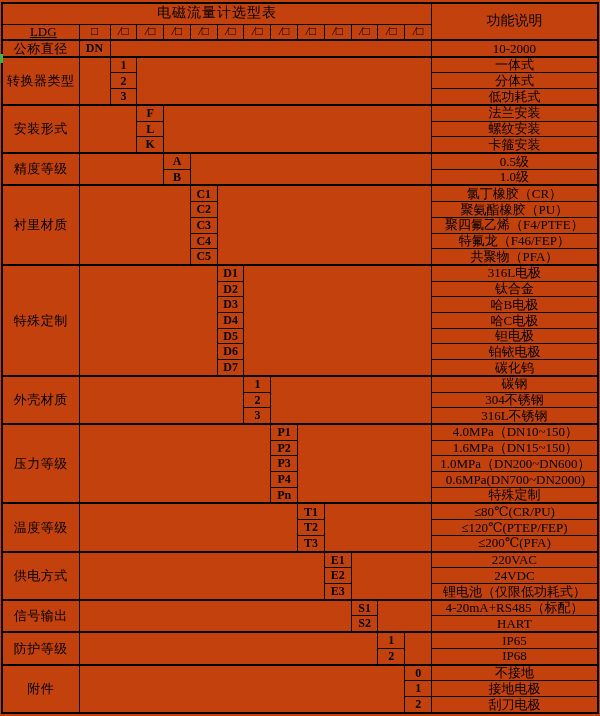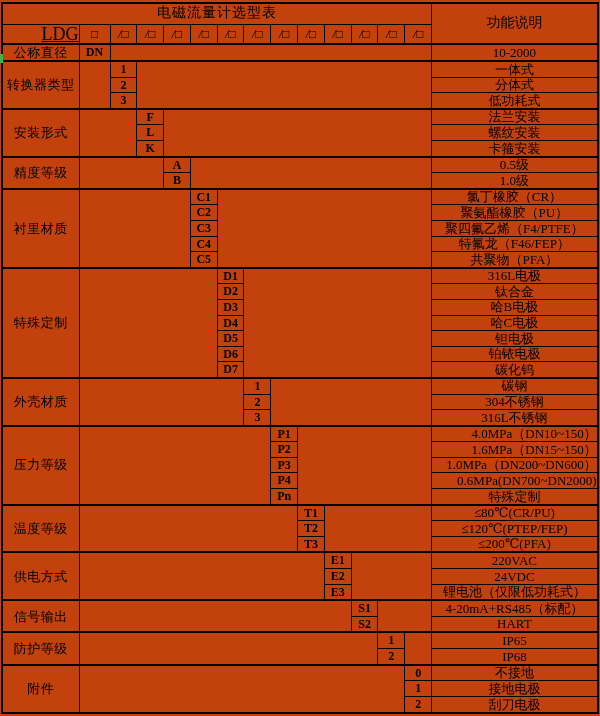--- a/index.html
+++ b/index.html
@@ -5,27 +5,27 @@
   html,body{margin:0;padding:0;background:#ffffff;}
   body{width:600px;height:716px;position:relative;overflow:hidden;
        font-family:"Liberation Serif","DejaVu Serif",serif;color:#000;}
   .stage{position:absolute;left:0;top:0;width:600px;height:716px;background:#c2410c;}
   table.sel{position:absolute;left:1px;top:2px;width:596px;height:712px;
             border-collapse:collapse;table-layout:fixed;border:2px solid #000;}
   td{border:1px solid #000;padding:0;margin:0;text-align:center;vertical-align:middle;
      font-size:13px;line-height:1.05;overflow:hidden;white-space:nowrap;}
   td.title{font-size:14px;letter-spacing:1px;}
   td.fn{font-size:14px;}
-  td.ldg{text-align:right;padding-left:5px;font-size:18px;text-decoration:underline;}
+  td.ldg{text-align:center;padding-left:5px;font-size:13px;text-decoration:underline;}
   td.box{font-size:12px;}
   td.slot{font-size:12px;font-style:italic;}
   td.lbl{font-size:13px;letter-spacing:0.5px;margin-top:16px;}
   td.code{font-size:12px;font-weight:bold;}
   td.desc{font-size:13px;}
-  td.desc.left{text-align:right;padding-left:2px;}
+  td.desc.left{text-align:center;padding-left:2px;}
   tr.blk td{border-top-width:2px;}
   tr.hrow{height:21px;} tr.lrow{height:16px;}
   .artifact{position:absolute;left:0;top:54px;width:3px;height:9px;}
 </style>
 </head>
 <body>
 
 <div class="stage">
   <table class="sel">
     <colgroup>

